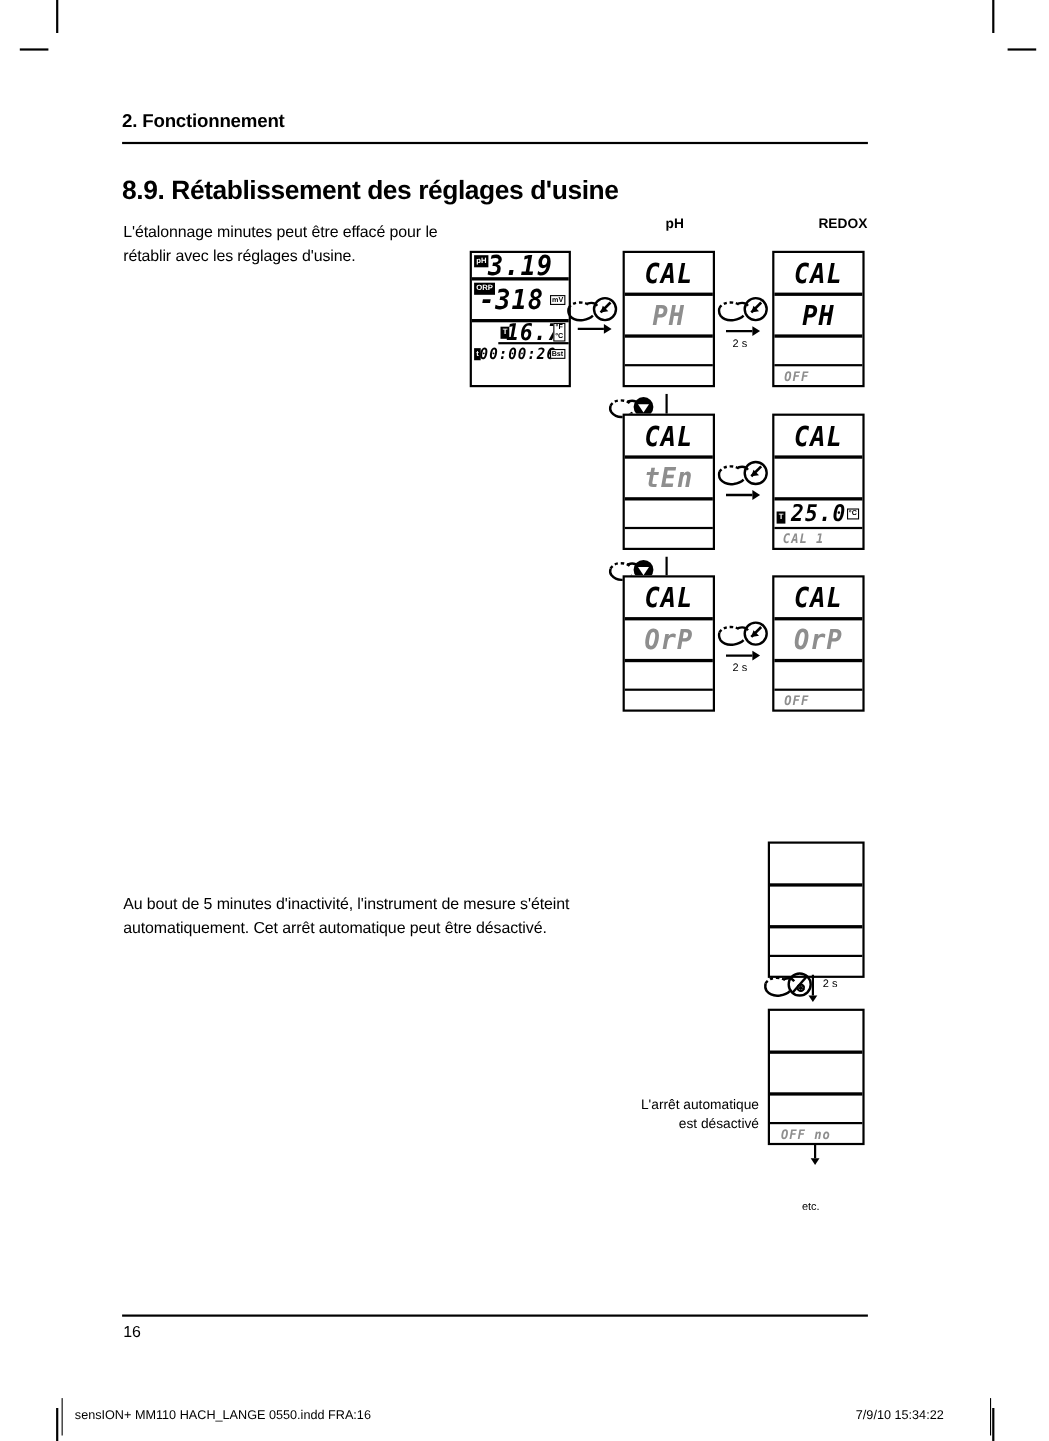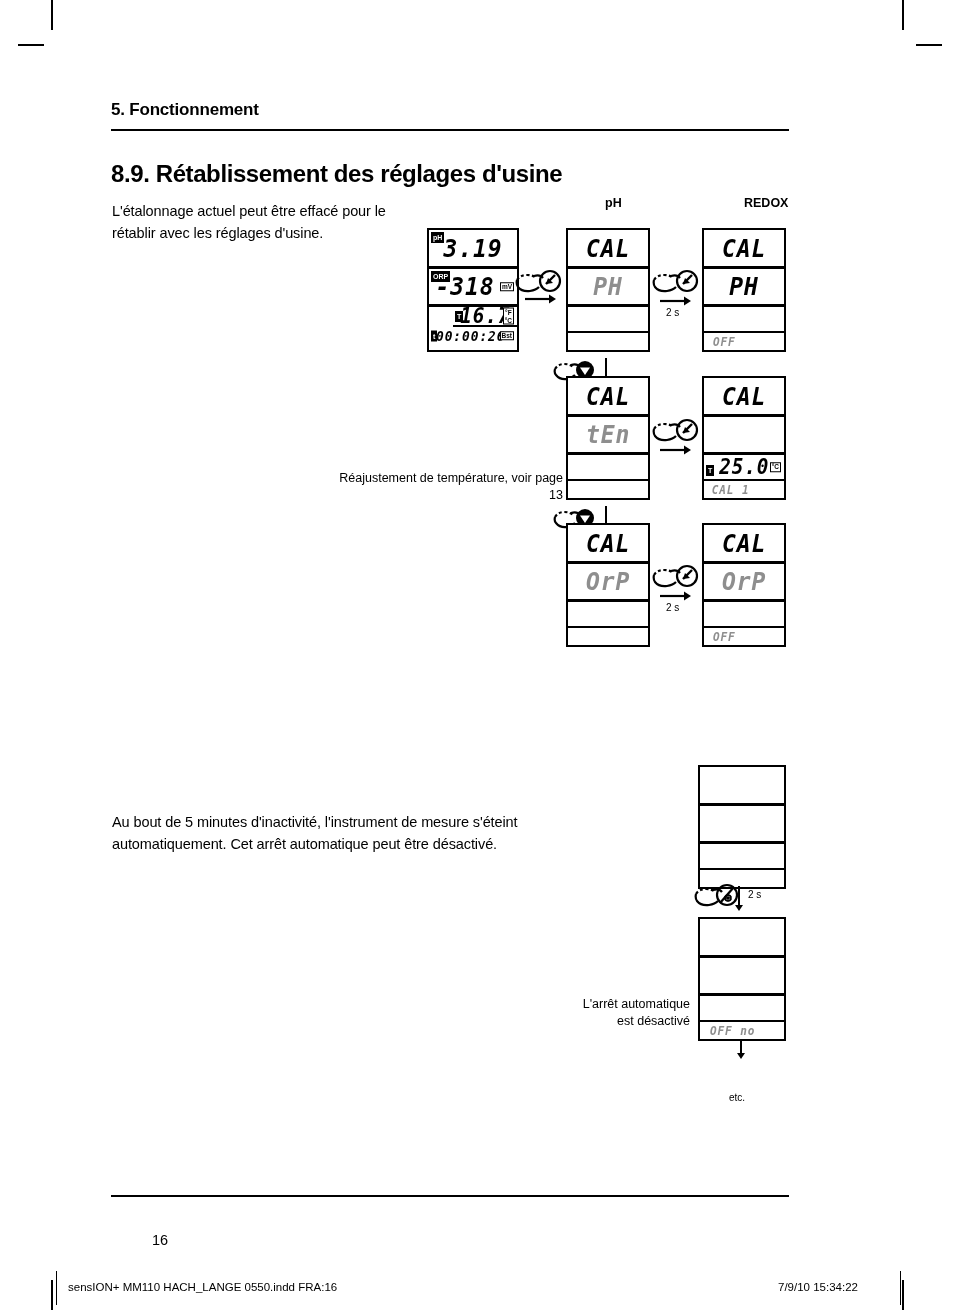--- a/index.html
+++ b/index.html
@@ -97,47 +97,47 @@
   
   .arrow-lbl{
     position:absolute;font-size:10px;
   }
   .caption{
     position:absolute;font-size:12.5px;line-height:17px;
   }
 
   
   #foot-rule{position:absolute;left:111px;top:1195px;width:678px;height:2px;background:#000;}
-  #page-num{position:absolute;left:112px;top:1232px;font-size:14.5px;margin-left:40px;}
+  #page-num{position:absolute;left:112px;top:1203px;font-size:14.5px;}
   #footer-bar-line{position:absolute;left:56px;top:1271px;width:1px;height:34px;background:#000;}
   #footer-bar-line2{position:absolute;left:900px;top:1271px;width:1px;height:34px;background:#000;}
   #footer-left{position:absolute;left:68px;top:1281px;font-size:11.5px;}
   #footer-right{position:absolute;left:778px;top:1281px;font-size:11.5px;}
 </style>
 </head>
 <body>
 
 <div id="page-area">
 
   <div class="crop v" style="left:51px;top:0px;"></div>
   <div class="crop h" style="left:18px;top:44px;"></div>
   <div class="crop v" style="left:902px;top:0px;"></div>
   <div class="crop h" style="left:916px;top:44px;"></div>
 
-  <div id="chapter-head">5. Fonctionnement</div>
+  <div id="chapter-head">2. Fonctionnement</div>
   <div id="head-rule"></div>
 
   <div id="sect58-title" class="sect-title">8.9. Rétablissement des réglages d'usine</div>
-  <div id="sect58-body" class="body-par">L'étalonnage actuel peut être effacé pour le rétablir avec les réglages d'usine.</div>
+  <div id="sect58-body" class="body-par">L'étalonnage minutes peut être effacé pour le rétablir avec les réglages d'usine.</div>
 
   <div id="hdr-ph" class="col-head">pH</div>
   <div id="hdr-redox" class="col-head">REDOX</div>
 
   <div class="lcd" style="left:427px;top:228px;width:92px;height:124px;">
-    <div class="lcd-row" style="height:39px;">
+    <div class="lcd-row" style="height:25px;">
       <span class="tag tl">pH</span>
       <span class="seg big">3.19</span>
     </div>
     <div class="lcd-row" style="height:38px;">
       <span class="tag tl">ORP</span>
       <span class="seg big" style="margin-right:16px;">-318</span>
       <span class="unitbox one">mV</span>
     </div>
     <div class="lcd-row thin" style="height:20px;margin-left:24px;">
       <span class="tag bl">T</span>
@@ -261,21 +261,20 @@
     <div class="lcd-row thin" style="height:26px;">
       <span class="tag bl">T</span>
       <span class="seg med" style="margin-left:14px;margin-right:14px;">25.0</span>
       <span class="unitbox one">°C</span>
     </div>
     <div class="lcd-row last" style="height:17px;justify-content:flex-start;padding-left:6px;">
       <span class="seg tiny grey">CAL 1</span>
     </div>
   </div>
 
-  <div class="caption" style="left:338px;top:470px;width:225px;text-align:right;">Réajustement de température, voir page 13</div>
 
   <svg class="icon-hand" style="left:553px;top:506px;" width="48" height="28" viewBox="0 0 48 28">
     <path d="M2,11 q-1,4 1,6 q4,5 11,4 q5,-1 8,-4" fill="none" stroke="#000" stroke-width="2.2"></path>
     <path d="M2,11 q3,-5 9,-5 q6,0 9,3" fill="none" stroke="#000" stroke-width="2.2" stroke-dasharray="3,2.5"></path>
     <path d="M18,7 q6,-2 9,2" fill="none" stroke="#000" stroke-width="2.2"></path>
     <circle cx="32" cy="12" r="9" fill="#000"></circle>
     <path d="M27,9.5 L37,9.5 L32,17 z" fill="#fff"></path>
   </svg>
   <svg class="icon-hand" style="left:600px;top:506px;" width="12" height="26" viewBox="0 0 12 26">
     <path d="M6,0 V19" stroke="#000" stroke-width="2"></path>

